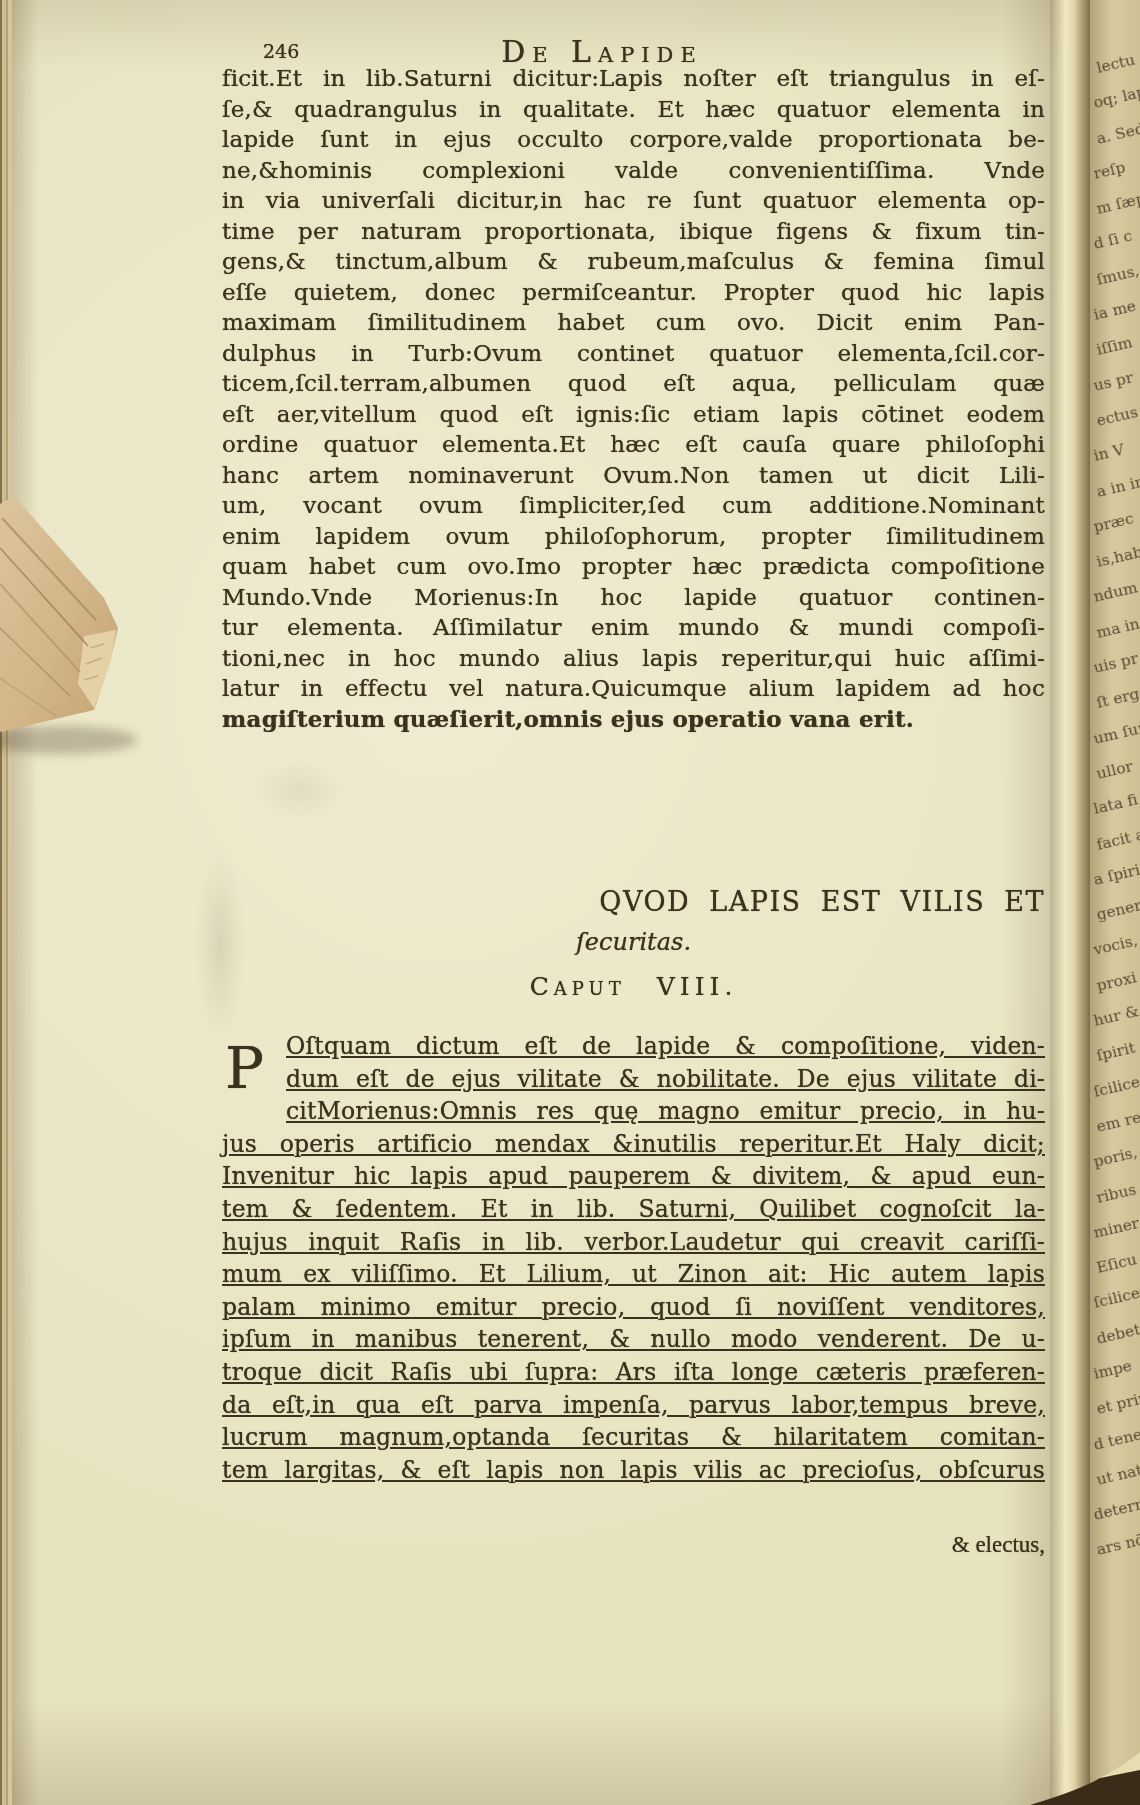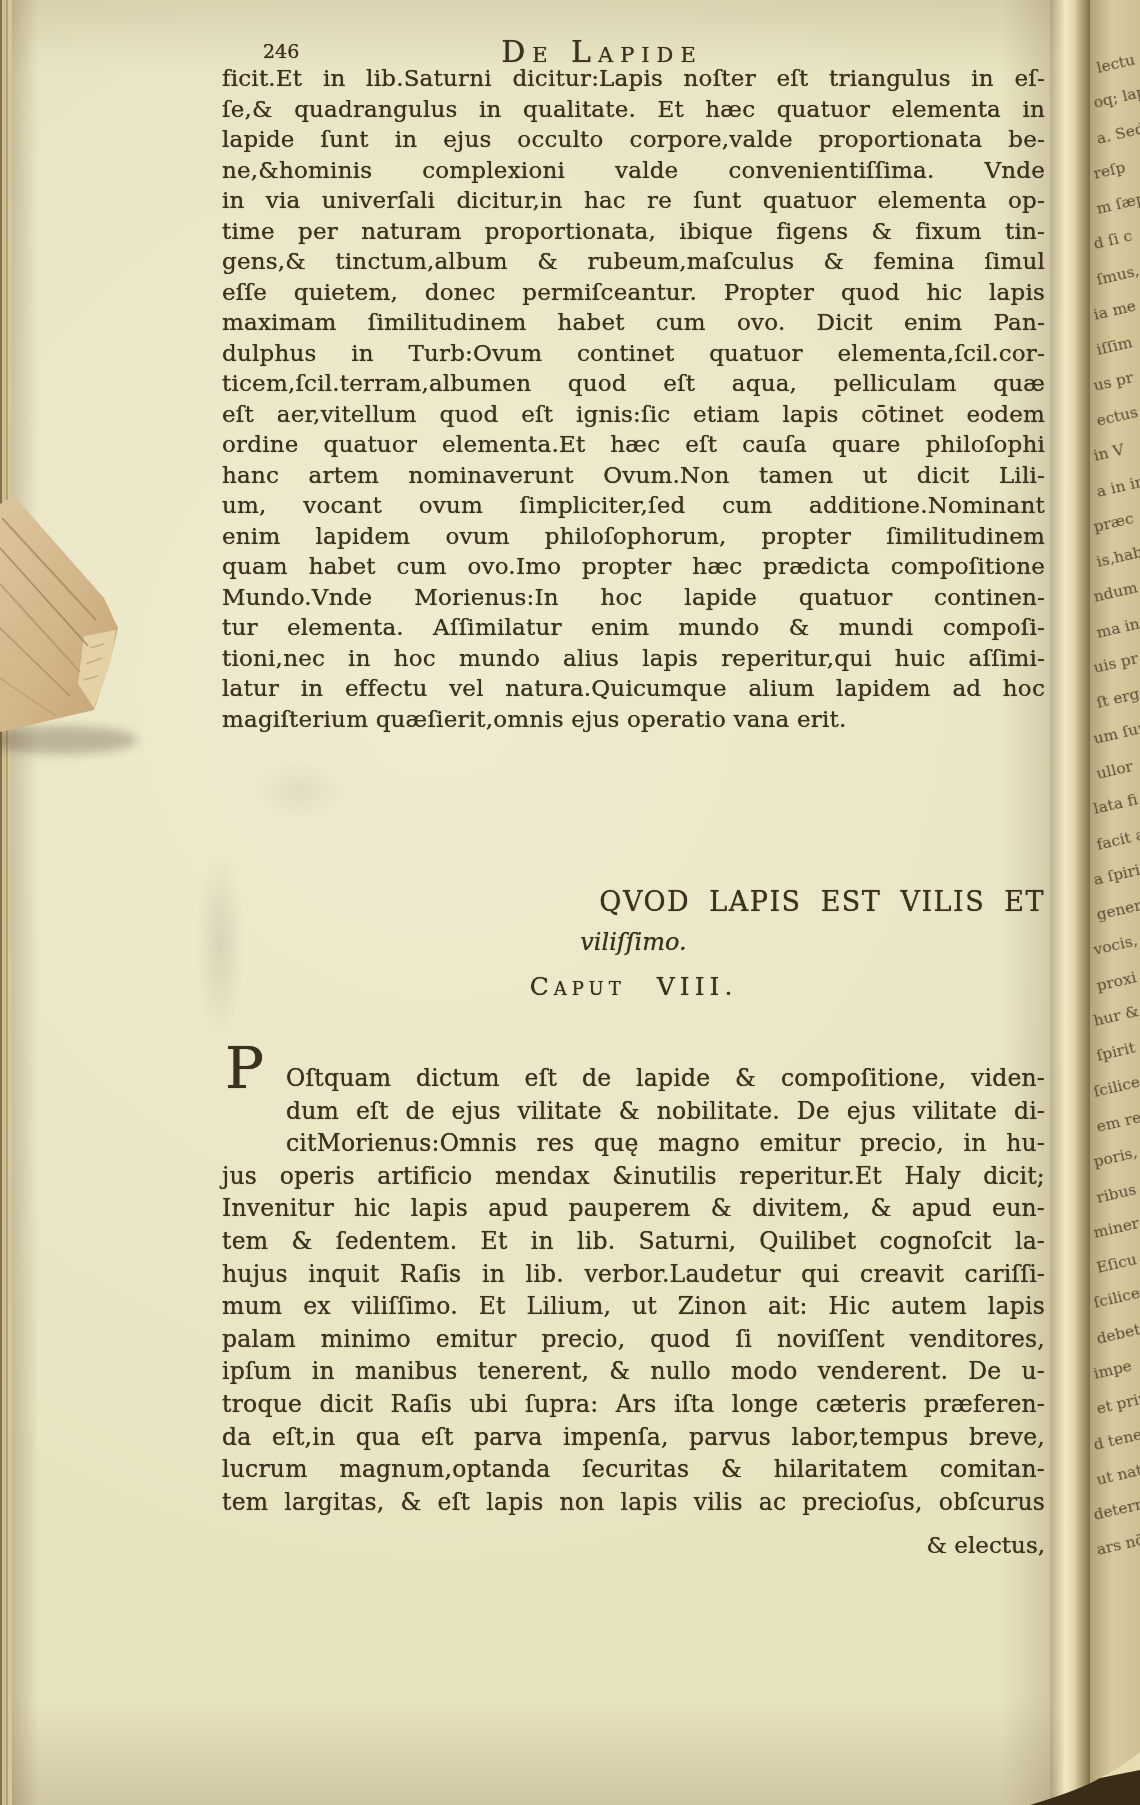--- a/index.html
+++ b/index.html
@@ -28,35 +28,35 @@
   
   .print{text-shadow:0 0 0.8px rgba(58,44,24,0.85);}
   
   .page-number{position:absolute;left:216px;top:40px;font-size:19px;margin-left:47px;}
   .running-title{position:absolute;left:222px;top:34px;width:760px;text-align:center;
     font-variant:small-caps;font-size:30px;letter-spacing:7px;}
   
   .body-block{position:absolute;left:222px;top:63px;width:823px;}
   .body-line{height:30.5px;line-height:30.5px;font-size:23px;letter-spacing:0.2px;
     text-align:justify;text-align-last:justify;overflow:visible;}
-  .body-line:last-of-type{text-align-last:left;}
+  .body-line:last-of-type{text-align-last:left;font-weight:bold;}
   
   .heading1{position:absolute;left:222px;top:886px;width:823px;text-align:right;
     font-size:27px;letter-spacing:1.5px;word-spacing:9px;}
   .heading2{position:absolute;left:222px;top:928px;width:823px;text-align:center;
     font-style:italic;font-size:24px;}
   .caput{position:absolute;left:222px;top:972px;width:823px;text-align:center;
     font-variant:small-caps;font-size:25px;letter-spacing:5px;word-spacing:18px;}
   
-  .chapter-block{position:absolute;left:222px;top:1062px;width:823px;}
+  .chapter-block{position:absolute;left:222px;top:1030px;width:823px;text-decoration:underline;}
   .chapter-line{height:32.6px;line-height:32.6px;font-size:23.5px;letter-spacing:0.2px;
     text-align:justify;text-align-last:justify;}
   .chapter-line:nth-of-type(-n+3){padding-left:64px;}
   .drop-cap{position:absolute;left:225px;top:1039px;font-size:58px;line-height:58px;}
-  .catchword{position:absolute;left:222px;top:1532px;width:823px;text-align:right;font-size:23px;}
+  .catchword{position:absolute;left:222px;top:1532px;width:823px;text-align:right;font-size:23px;font-family:Liberation Serif, serif;}
   
   .stain{position:absolute;border-radius:50%;pointer-events:none;}
   .stain-a{left:195px;top:850px;width:50px;height:190px;
     background:radial-gradient(rgba(120,110,88,0.16),rgba(120,110,88,0) 70%);}
   .stain-b{left:255px;top:760px;width:90px;height:60px;
     background:radial-gradient(rgba(120,110,88,0.10),rgba(120,110,88,0) 70%);}
   
   .stick{position:absolute;left:0px;top:488px;}
   .corner{position:absolute;left:1000px;top:1740px;}
 </style>
@@ -95,21 +95,21 @@
       <div class="body-line print">enim lapidem ovum philoſophorum, propter ſimilitudinem</div>
       <div class="body-line print">quam habet cum ovo.Imo propter hæc prædicta compoſitione</div>
       <div class="body-line print">Mundo.Vnde Morienus:In hoc lapide quatuor continen-</div>
       <div class="body-line print">tur elementa. Aſſimilatur enim mundo &amp; mundi compoſi-</div>
       <div class="body-line print">tioni,nec in hoc mundo alius lapis reperitur,qui huic aſſimi-</div>
       <div class="body-line print">latur in effectu vel natura.Quicumque alium lapidem ad hoc</div>
       <div class="body-line print">magiſterium quæſierit,omnis ejus operatio vana erit.</div>
     </div>
 
   <div class="heading1 print">QVOD LAPIS EST VILIS ET</div>
-  <div class="heading2 print">viliſſimo.</div>
+  <div class="heading2 print">ſecuritas.</div>
   <div class="caput print">Caput VIII.</div>
 
   <div class="drop-cap print">P</div>
   <div class="chapter-block">
 
   <div class="chapter-line print">Oſtquam dictum eſt de lapide &amp; compoſitione, viden-</div>
       <div class="chapter-line print">dum eſt de ejus vilitate &amp; nobilitate. De ejus vilitate di-</div>
       <div class="chapter-line print">citMorienus:Omnis res quę magno emitur precio, in hu-</div>
       <div class="chapter-line print">jus operis artificio mendax &amp;inutilis reperitur.Et Haly dicit;</div>
       <div class="chapter-line print">Invenitur hic lapis apud pauperem &amp; divitem, &amp; apud eun-</div>

